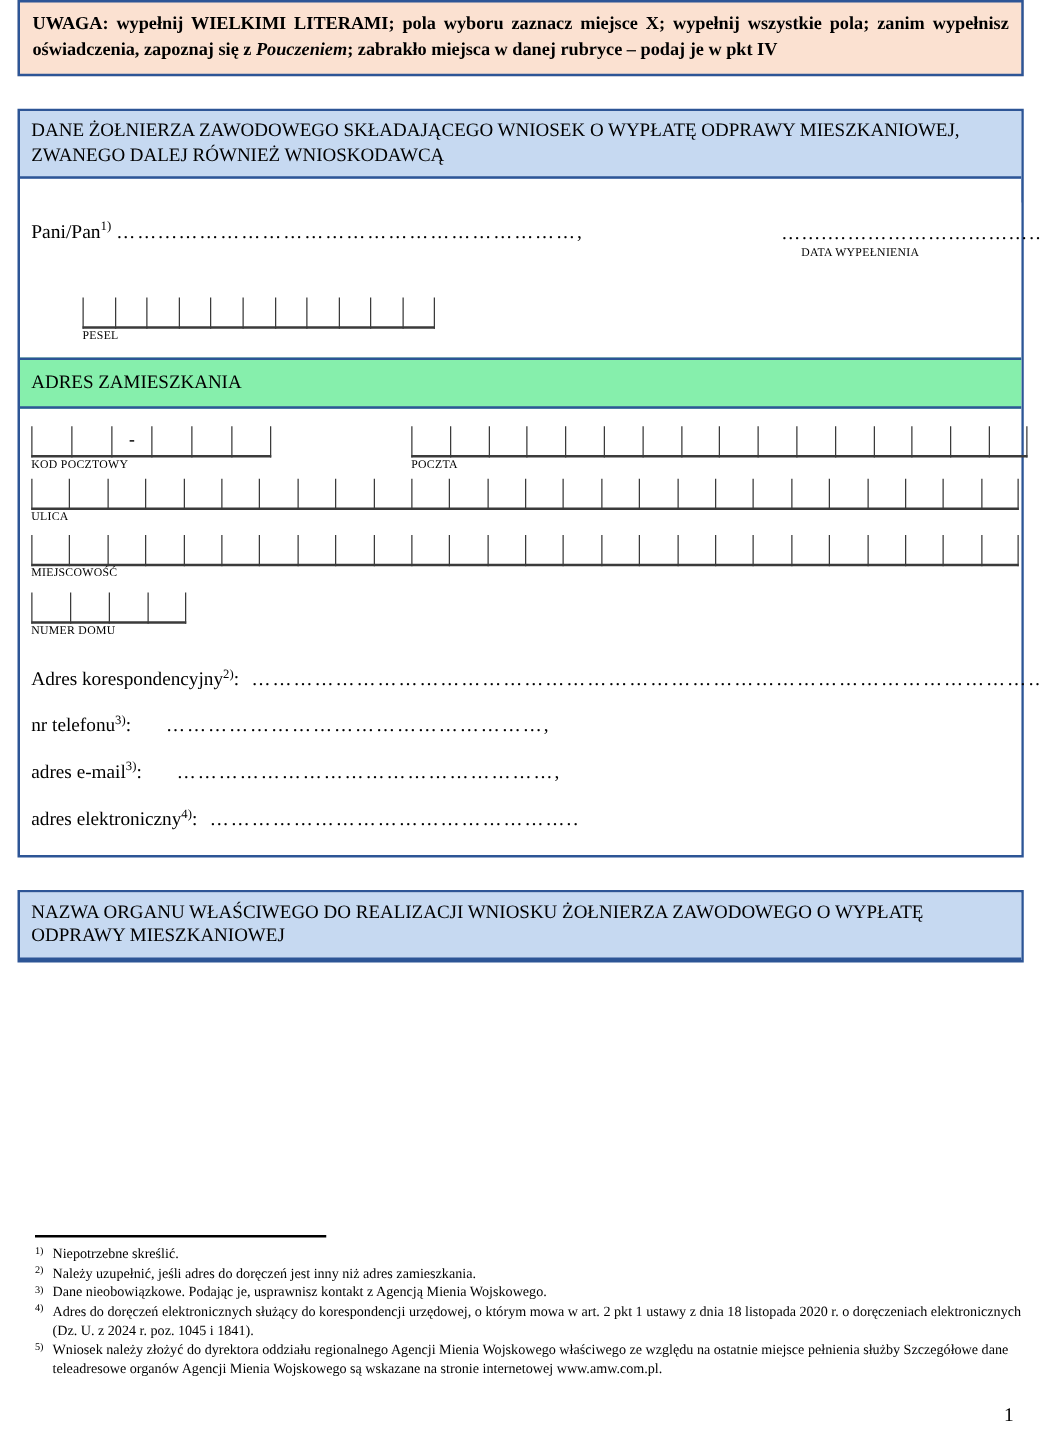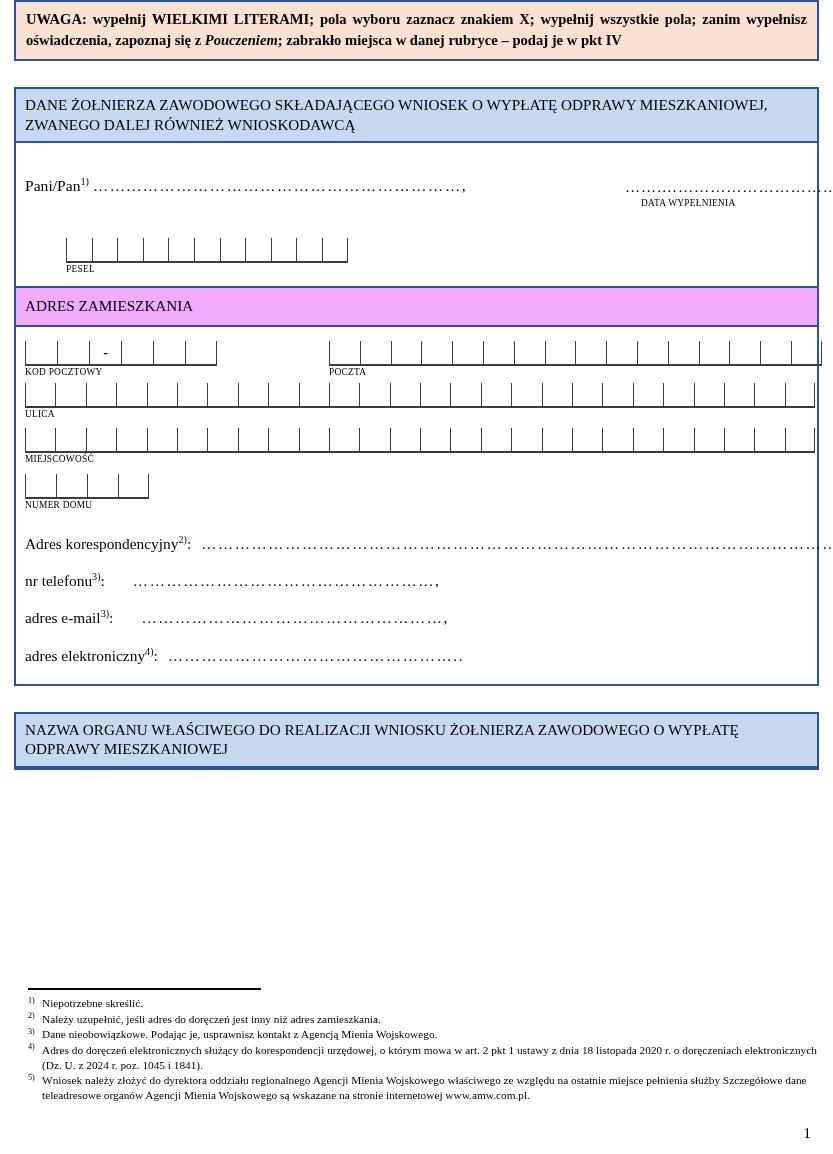--- a/index.html
+++ b/index.html
@@ -56,21 +56,21 @@
     margin-top: 26px;
   }
   .section-header {
     background: #c6d9f1;
     border-bottom: 2.5px solid #2d5596;
     padding: 6px 9px 7px 9px;
     font-size: 15.2px;
     line-height: 1.27;
   }
   .section-header.gray {
-    background: #f0abfc;
+    background: #86efac;
     border-top: 2.5px solid #2d5596;
     border-bottom: 2.5px solid #2d5596;
     padding: 8px 9px 9px 9px;
   }
   .section-body {
     background: #ffffff;
     padding: 0;
     margin-top: 19px;
   }
   .section-body.peach {
@@ -233,21 +233,21 @@
     font-size: 15.5px;
   }
 </style>
 </head>
 <body>
 
 <div class="page">
 
 
   <div class="notice-box">
-    <span>UWAGA: wypełnij WIELKIMI LITERAMI; pola wyboru zaznacz znakiem X; wypełnij wszystkie pola; zanim wypełnisz oświadczenia, zapoznaj się z </span><span class="ital">Pouczeniem</span><span>; zabrakło miejsca w danej rubryce – podaj je w pkt IV</span>
+    <span>UWAGA: wypełnij WIELKIMI LITERAMI; pola wyboru zaznacz miejsce X; wypełnij wszystkie pola; zanim wypełnisz oświadczenia, zapoznaj się z </span><span class="ital">Pouczeniem</span><span>; zabrakło miejsca w danej rubryce – podaj je w pkt IV</span>
   </div>
 
   <div class="section">
     <div class="section-header">DANE ŻOŁNIERZA ZAWODOWEGO SKŁADAJĄCEGO WNIOSEK O WYPŁATĘ ODPRAWY MIESZKANIOWEJ, ZWANEGO DALEJ RÓWNIEŻ WNIOSKODAWCĄ</div>
 
     <div class="section-body">
       <div class="applicant-block">
         <div class="name-row">
           <div class="name-left">
             <div class="name-line">

